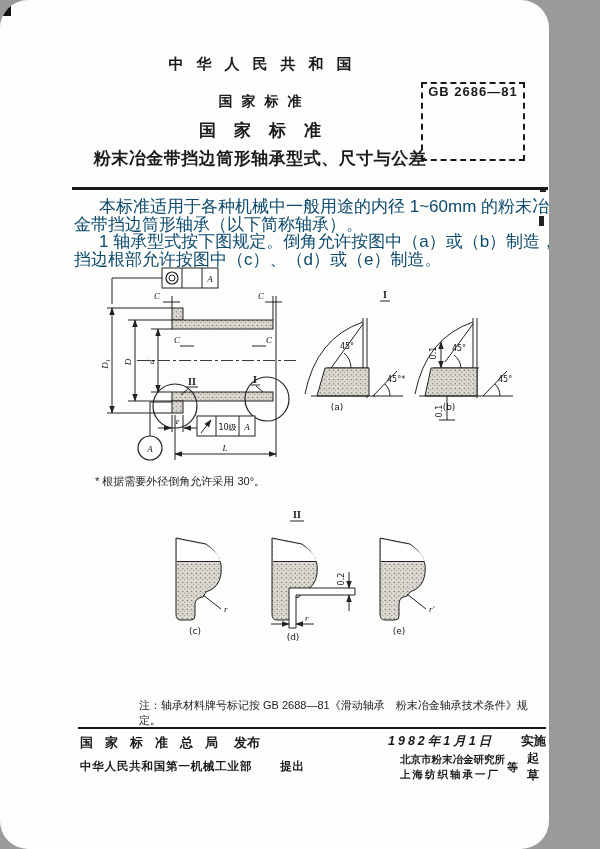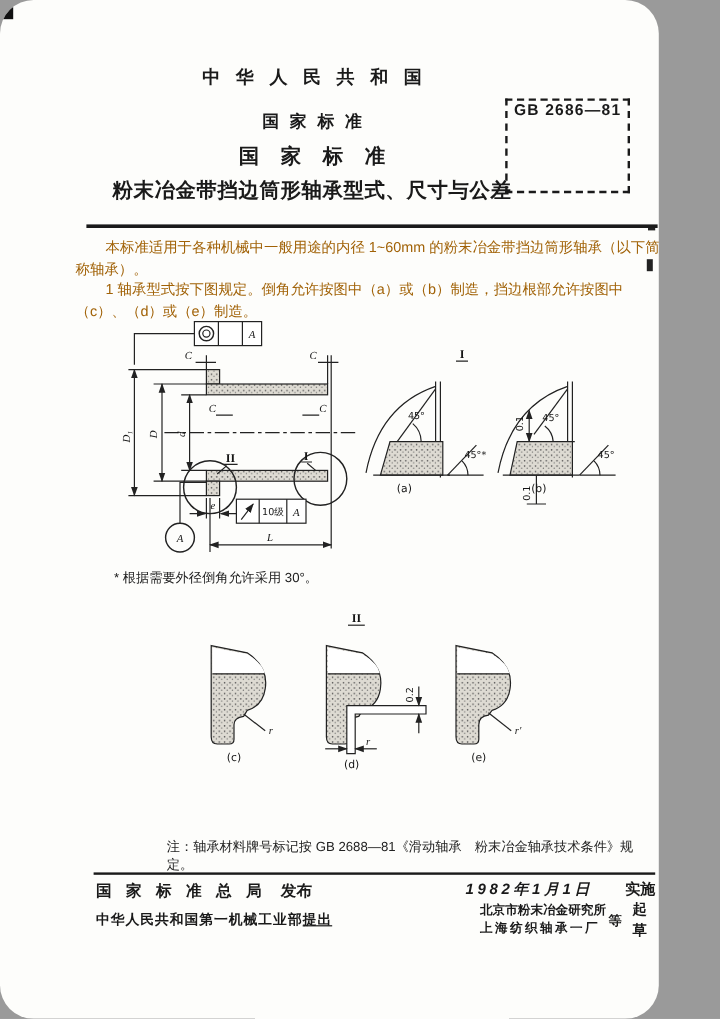--- a/index.html
+++ b/index.html
@@ -11,30 +11,30 @@
   .h-country{top:55px;font-size:15px;letter-spacing:13px;text-indent:13px;}
   .h-type{top:93px;font-size:14px;letter-spacing:9px;text-indent:9px;}
   .h-title{top:119px;font-size:17px;letter-spacing:18px;text-indent:18px;}
   .h-sub{top:147px;font-size:17px;letter-spacing:0.5px;}
   .gb-box{left:421px;top:82px;width:100px;height:75px;border:2px dashed #1a1a1a;
           display:flex;align-items:flex-start;justify-content:center;
           font-weight:bold;font-size:13px;letter-spacing:1px;}
   .rule-top{left:72px;top:187px;width:476px;height:3px;background:#1a1a1a;}
   .rule-bottom{left:78px;top:727px;width:468px;height:2px;background:#1a1a1a;}
   
-  .body-text{left:63px;top:198px;width:487px;font-size:12px;line-height:17.5px;color:#a16207;}
+  .body-text{left:74px;top:198px;width:487px;font-size:17px;line-height:17.5px;color:#0c4a6e;}
   .body-text p{margin:0;text-indent:25px;}
   .footnote{left:95px;top:474px;font-size:11px;color:#222;}
   .note{left:95px;top:698px;font-size:11px;color:#222;margin-left:44px;}
   
   .f-left1{left:80px;top:734px;font-size:13px;font-weight:bold;white-space:nowrap;font-family:Liberation Serif, serif;}
   .f-left1 .pub{letter-spacing:12px;}
   .f-left1 .verb{margin-left:4px;}
   .f-left2{left:80px;top:759px;font-size:11.5px;font-weight:bold;letter-spacing:0.8px;white-space:nowrap;}
-  .f-left2 .verb{margin-left:0;text-decoration:underline;}
+  .f-left2 .verb{margin-left:28px;}
   .f-right1{left:388px;top:733px;width:158px;display:flex;justify-content:space-between;
             font-weight:bold;font-size:12.5px;}
   .f-right1 .date{letter-spacing:3px;font-style:italic;}
   .f-right2{left:388px;top:750px;display:flex;align-items:center;font-weight:bold;}
   .f-right2 .drafters{font-size:10.5px;line-height:15px;white-space:nowrap;margin-left:12px;}
   .f-right2 .d2{letter-spacing:2px;font-family:Liberation Serif, serif;}
   .f-right2 .etc{font-size:11px;margin-left:2px;}
   .f-right2 .draft{font-size:12px;margin-left:9px;}
   
   .art1{left:0;top:6px;width:11px;height:10px;background:#111;}

